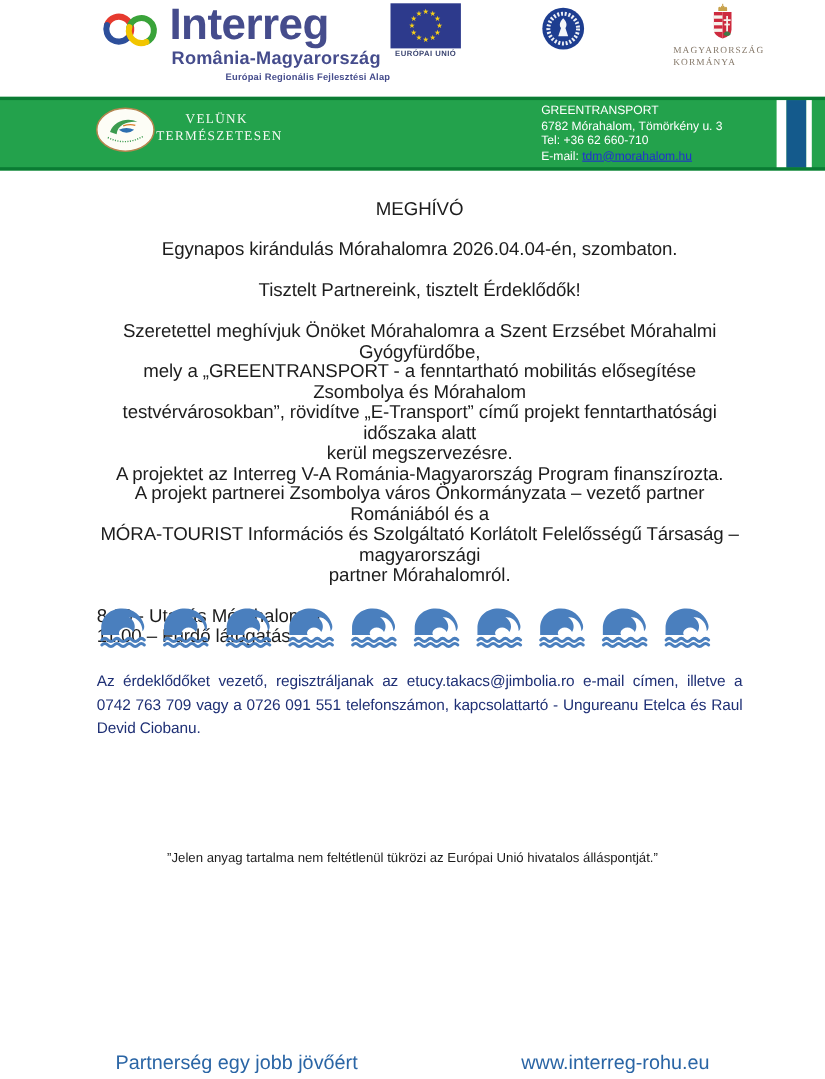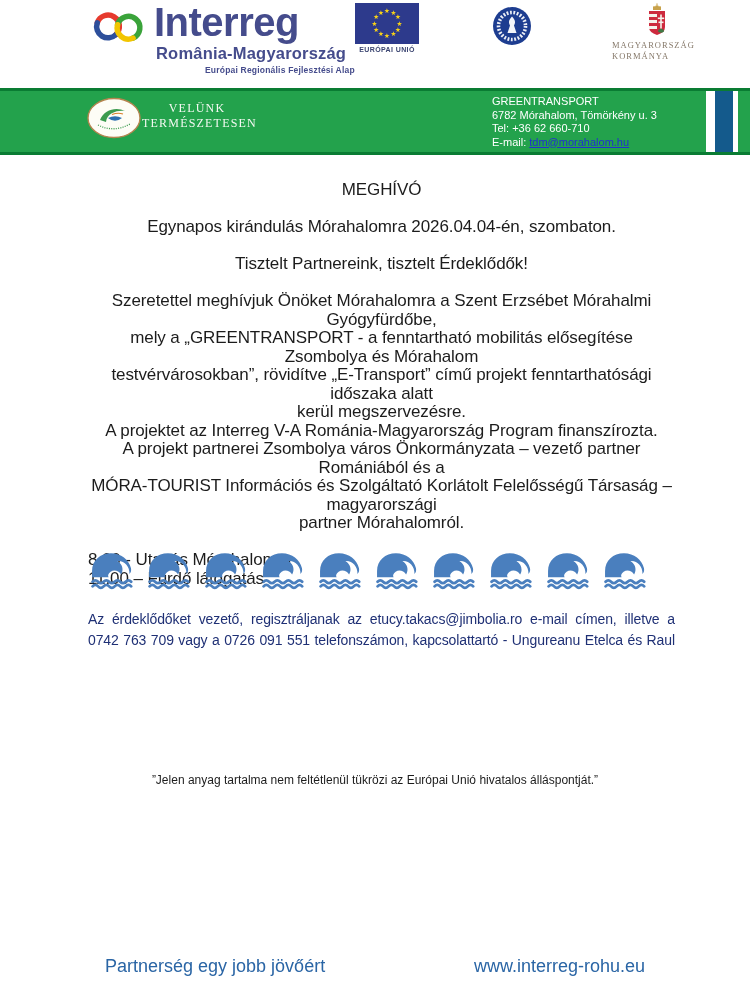--- a/index.html
+++ b/index.html
@@ -238,20 +238,21 @@
       C40.6 18.4 40 20.5 38.6 21.8 C38.8 14.5 33.5 8.6 26.8 9.3 C31.6 12 33.3 18 30.4 22.4
       C28.2 18.6 23.6 17.3 20.2 19.6 C17.6 21.4 17.2 23.6 18.2 25 Z"></path>
     <path fill="none" stroke="#4a7fbe" stroke-width="2.7" stroke-linecap="round" d="M2.5 29.5 q2.7 -2.8 5.4 0 t5.4 0 t5.4 0 t5.4 0 t5.4 0 t5.4 0 t5.4 0"></path>
     <path fill="none" stroke="#4a7fbe" stroke-width="2.7" stroke-linecap="round" d="M2.5 34 q2.7 -2.8 5.4 0 t5.4 0 t5.4 0 t5.4 0 t5.4 0 t5.4 0 t5.4 0"></path>
   </svg>
 </div>
 
   <div class="invite">
     <div class="just">Az érdeklődőket vezető, regisztráljanak az etucy.takacs@jimbolia.ro e-mail címen, illetve a</div>
     <div class="just">0742 763 709 vagy a 0726 091 551 telefonszámon, kapcsolattartó - Ungureanu Etelca és Raul</div>
+    <div class="last">Devid Ciobanu.</div>
   </div>
 
   <div class="disclaimer">”Jelen anyag tartalma nem feltétlenül tükrözi az Európai Unió hivatalos álláspontját.”</div>
 
   <div class="footer">
     <span>Partnerség egy jobb jövőért</span>
     <span>www.interreg-rohu.eu</span>
   </div>
 
 </div>

